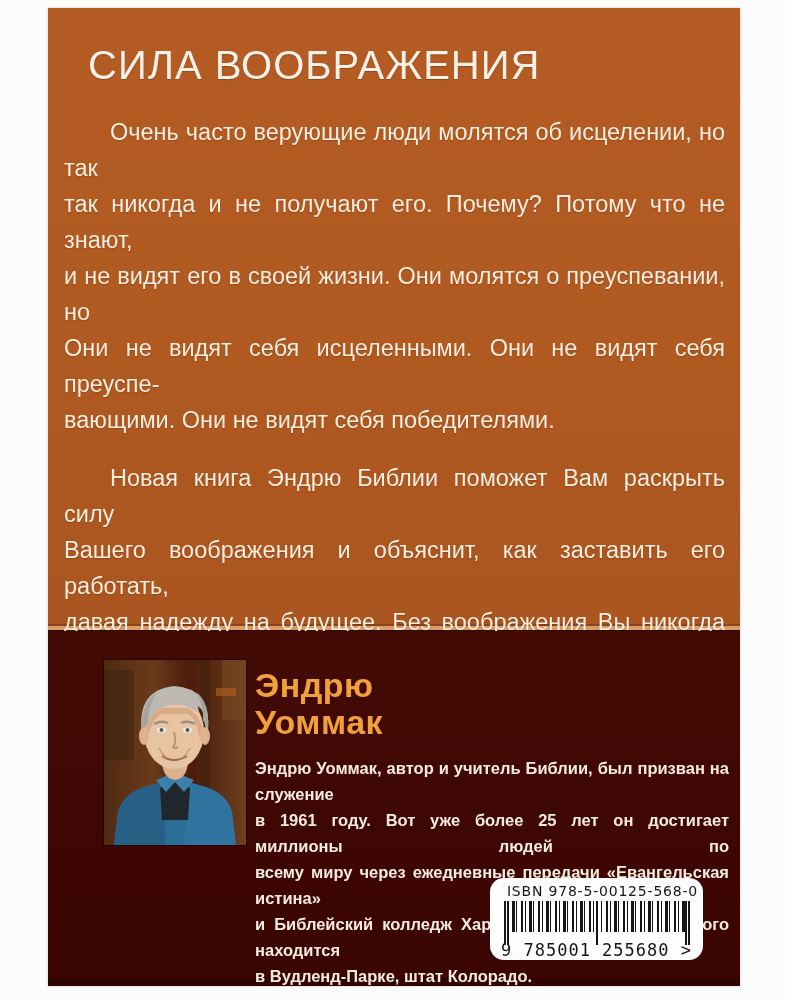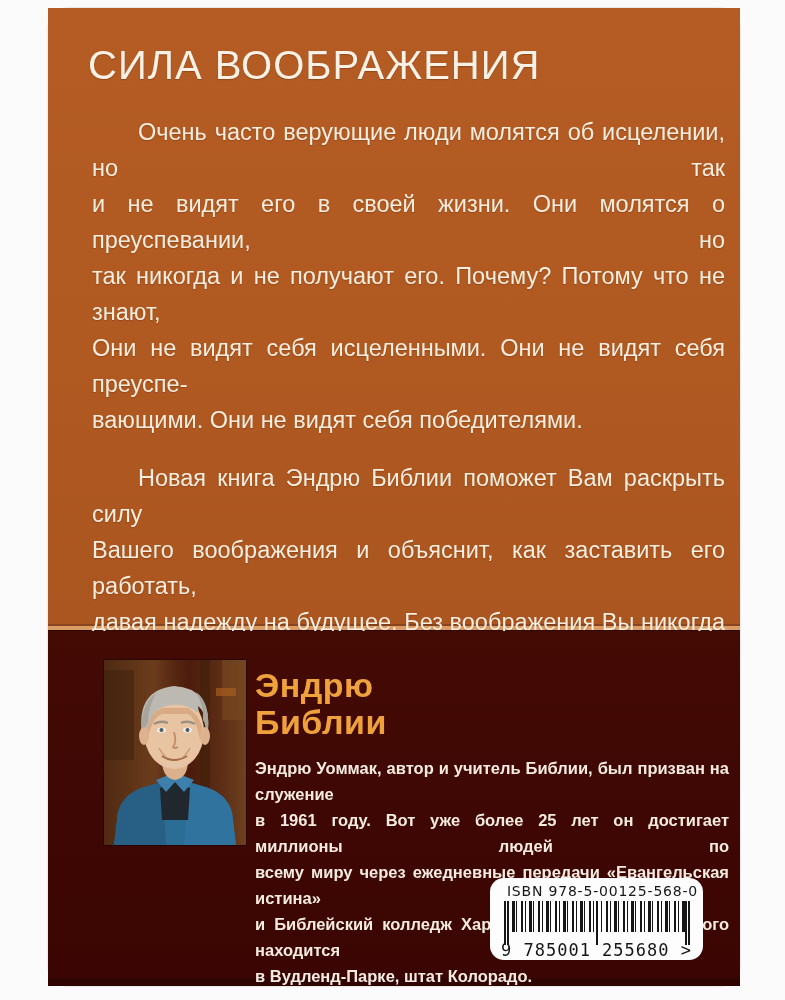--- a/index.html
+++ b/index.html
@@ -1,31 +1,31 @@
 <!DOCTYPE html>
 <html><head>
 <meta charset="utf-8">
 <style>
   * { margin: 0; padding: 0; box-sizing: border-box; }
   html, body { width: 785px; height: 1000px; background: #fbfbfb; overflow: hidden;
                font-family: "Liberation Sans", sans-serif; }
   .page { position: relative; width: 785px; height: 1000px; background: #fbfbfb; }
 
   .cover { position: absolute; left: 48px; top: 8px; width: 692px; height: 978px;
-           box-shadow: 0 0 2px rgba(0,0,0,.25); border-radius: 21px; }
+           box-shadow: 0 0 2px rgba(0,0,0,.25); }
 
   
   .top-section { position: relative; width: 100%; height: 616px;
                  background: linear-gradient(180deg, #b45c24 0%, #b05921 55%, #ab5520 100%);
                  padding: 34px 15px 0 16px; }
   .book-title { color: #f9f1e6; font-size: 40px; font-weight: 400; letter-spacing: 1px;
                 line-height: 46px; padding-left: 24px; text-shadow: 0 1px 1px rgba(90,35,5,.35); }
   .text-block { color: #f8eedf; font-size: 23.5px; line-height: 36px;
                 text-shadow: 0 1px 1px rgba(90,35,5,.3); }
-  .para { margin-top: 22px; margin-left: 28px; }
+  .para { margin-top: 22px; }
   .para-first { margin-top: 26px; }
   .justified .line { text-align: justify; text-align-last: justify; white-space: normal; }
   .justified .line:last-child { text-align-last: left; }
   .para .line:first-child { text-indent: 46px; }
 
   
   .divider-strip { width: 100%; height: 7px; background: #dc9d64;
                    border-top: 2px solid #8a4420; border-bottom: 1px solid #2a0602; }
 
   
@@ -70,22 +70,22 @@
 <body>
 
 <div class="page">
   <div class="cover">
 
     <div class="top-section">
       <h1 class="book-title">СИЛА ВООБРАЖЕНИЯ</h1>
 
       <div class="text-block para para-first justified">
           <div class="line">Очень часто верующие люди молятся об исцелении, но так</div>
+          <div class="line">так никогда и не получают его. Почему? Потому что не знают,</div>
           <div class="line">и не видят его в своей жизни. Они молятся о преуспевании, но</div>
-          <div class="line">так никогда и не получают его. Почему? Потому что не знают,</div>
           <div class="line">Они не видят себя исцеленными. Они не видят себя преуспе-</div>
           <div class="line">вающими. Они не видят себя победителями.</div>
         </div>
 
       <div class="text-block para justified">
           <div class="line">Новая книга Эндрю Библии поможет Вам раскрыть силу</div>
           <div class="line">Вашего воображения и объяснит, как заставить его работать,</div>
           <div class="line">давая надежду на будущее. Без воображения Вы никогда не</div>
           <div class="line">исполните Божий план для своей жизни. Обстоятельства будут</div>
           <div class="line">отвлекать Вас, а трудности будут Вас обкрадывать, но с вооб-</div>
@@ -147,21 +147,21 @@
 
           <path d="M70 72 Q73 82 69 87 Q71 89 74 87" stroke="#c08e66" stroke-width="1.8" fill="none"></path>
           <path d="M58 96 Q70 104 83 96" stroke="#a06a48" stroke-width="2" fill="none"></path>
           <path d="M55 88 Q58 94 62 97 M86 88 Q83 94 79 97" stroke="#c59a74" stroke-width="1.4" fill="none"></path>
           <path d="M60 101 Q70 108 81 101 Q70 112 60 101 Z" fill="#d8cdc2" opacity="0.5"></path>
         </svg>
       </div>
 
       <div class="author-name">
           <div class="line">Эндрю</div>
-          <div class="line">Библии</div>
+          <div class="line">Уоммак</div>
         </div>
 
       <div class="author-bio justified">
           <div class="line">Эндрю Уоммак, автор и учитель Библии, был призван на служение</div>
           <div class="line">в 1961 году. Вот уже более 25 лет он достигает миллионы людей по</div>
           <div class="line">всему миру через ежедневные передачи «Евангельская истина»</div>
           <div class="line">и Библейский колледж Харис, главный офис которого находится</div>
           <div class="line">в Вудленд-Парке, штат Колорадо.</div>
         </div>
 

